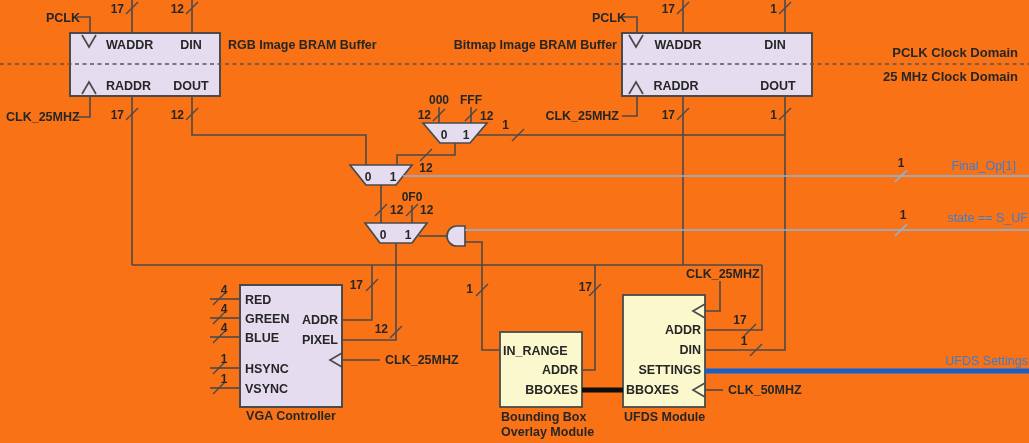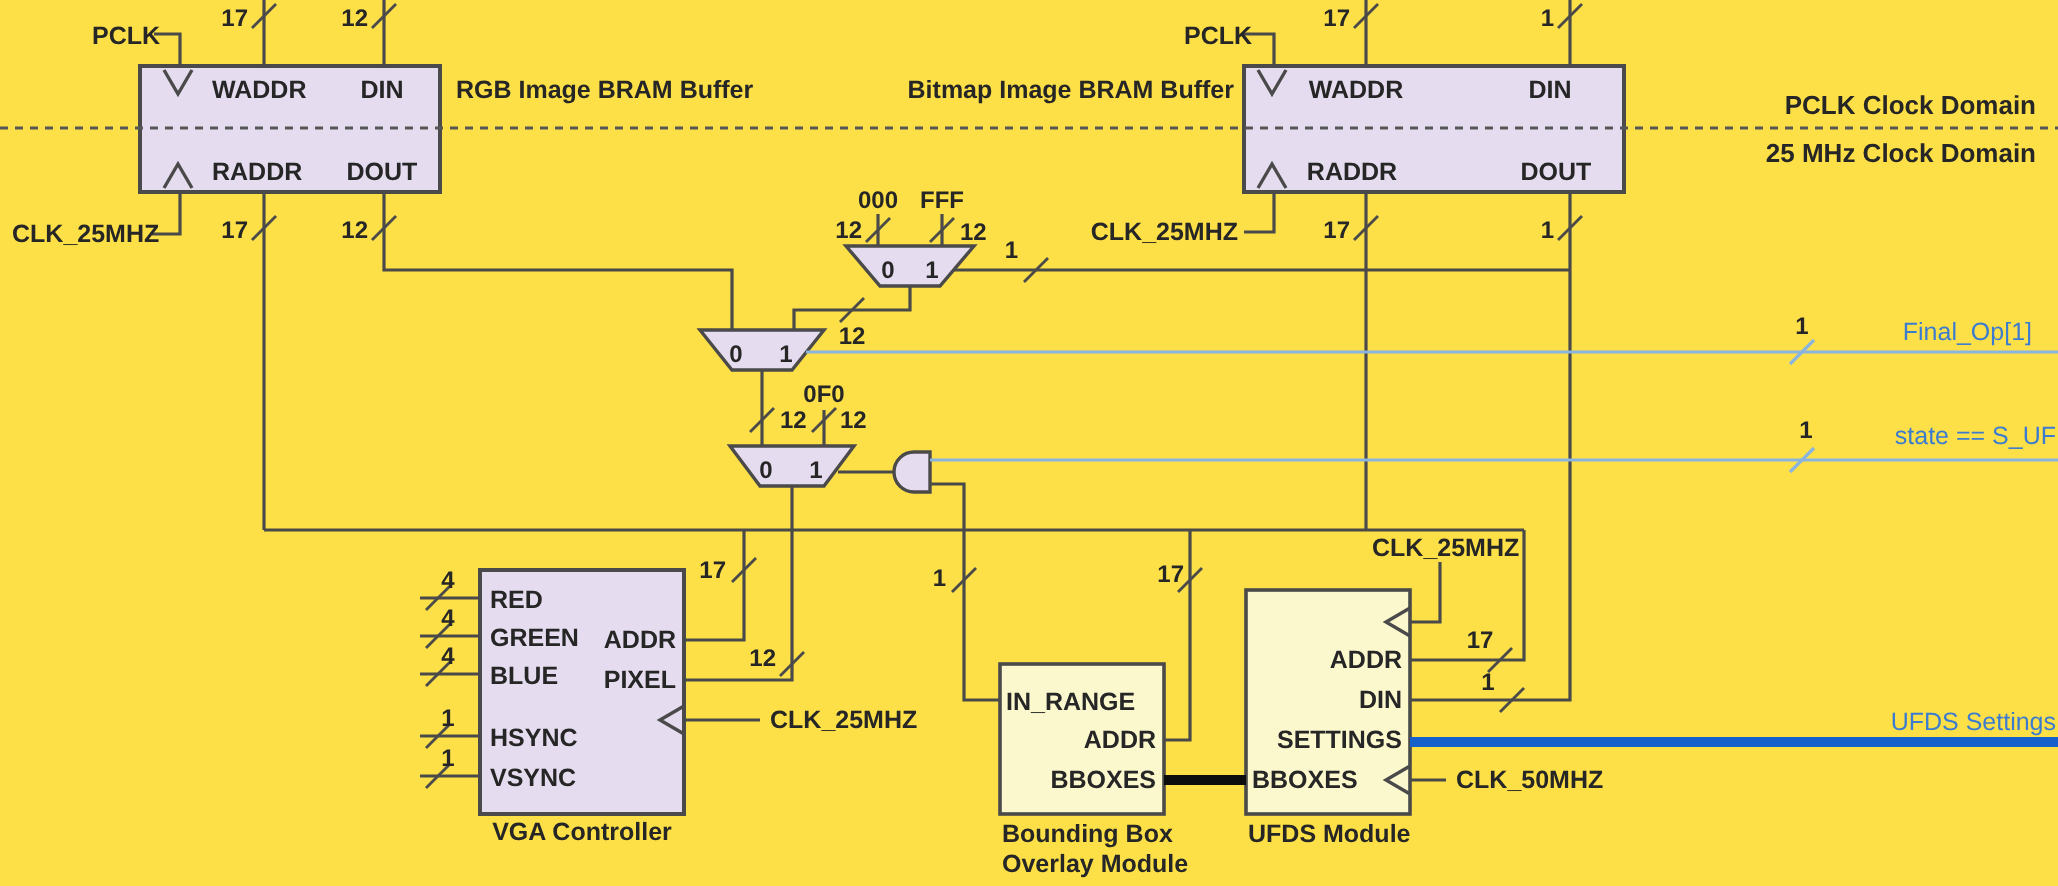--- a/index.html
+++ b/index.html
@@ -1,16 +1,16 @@
 <!DOCTYPE html>
 <html style="--block-purple: #e5ddef; --block-yellow: #fbf8cd; --wire: #4a4a4a; --blue-line: #8ab4e0; --blue-text: #3c7cd0; --blue-thick: #1660cc; --ink: #262626;"><head>
 <meta charset="utf-8">
 <style>
   html,body{margin:0;padding:0;background:#ffffff;}
-  .stage{position:relative;width:1029px;height:443px;background:#fde047;overflow:hidden;
+  .stage{position:relative;width:1029px;height:443px;background:#f97316;overflow:hidden;
          font-family:"Liberation Sans",sans-serif;}
   svg{display:block}
   .blk{fill:var(--block-purple);stroke:var(--wire);stroke-width:2;}
   .yblk{fill:var(--block-yellow);stroke:var(--wire);stroke-width:1.8;}
   .mux{fill:var(--block-purple);stroke:var(--wire);stroke-width:1.7;}
   .wire{fill:none;stroke:var(--wire);stroke-width:1.6;}
   .slash{stroke:var(--wire);stroke-width:1.4;}
   .clk{fill:none;stroke:var(--wire);stroke-width:1.7;}
   .dash{fill:none;stroke:#565656;stroke-width:1.4;stroke-dasharray:4 3.5;}
   .thick{stroke:#0d0d0d;stroke-width:5;}

